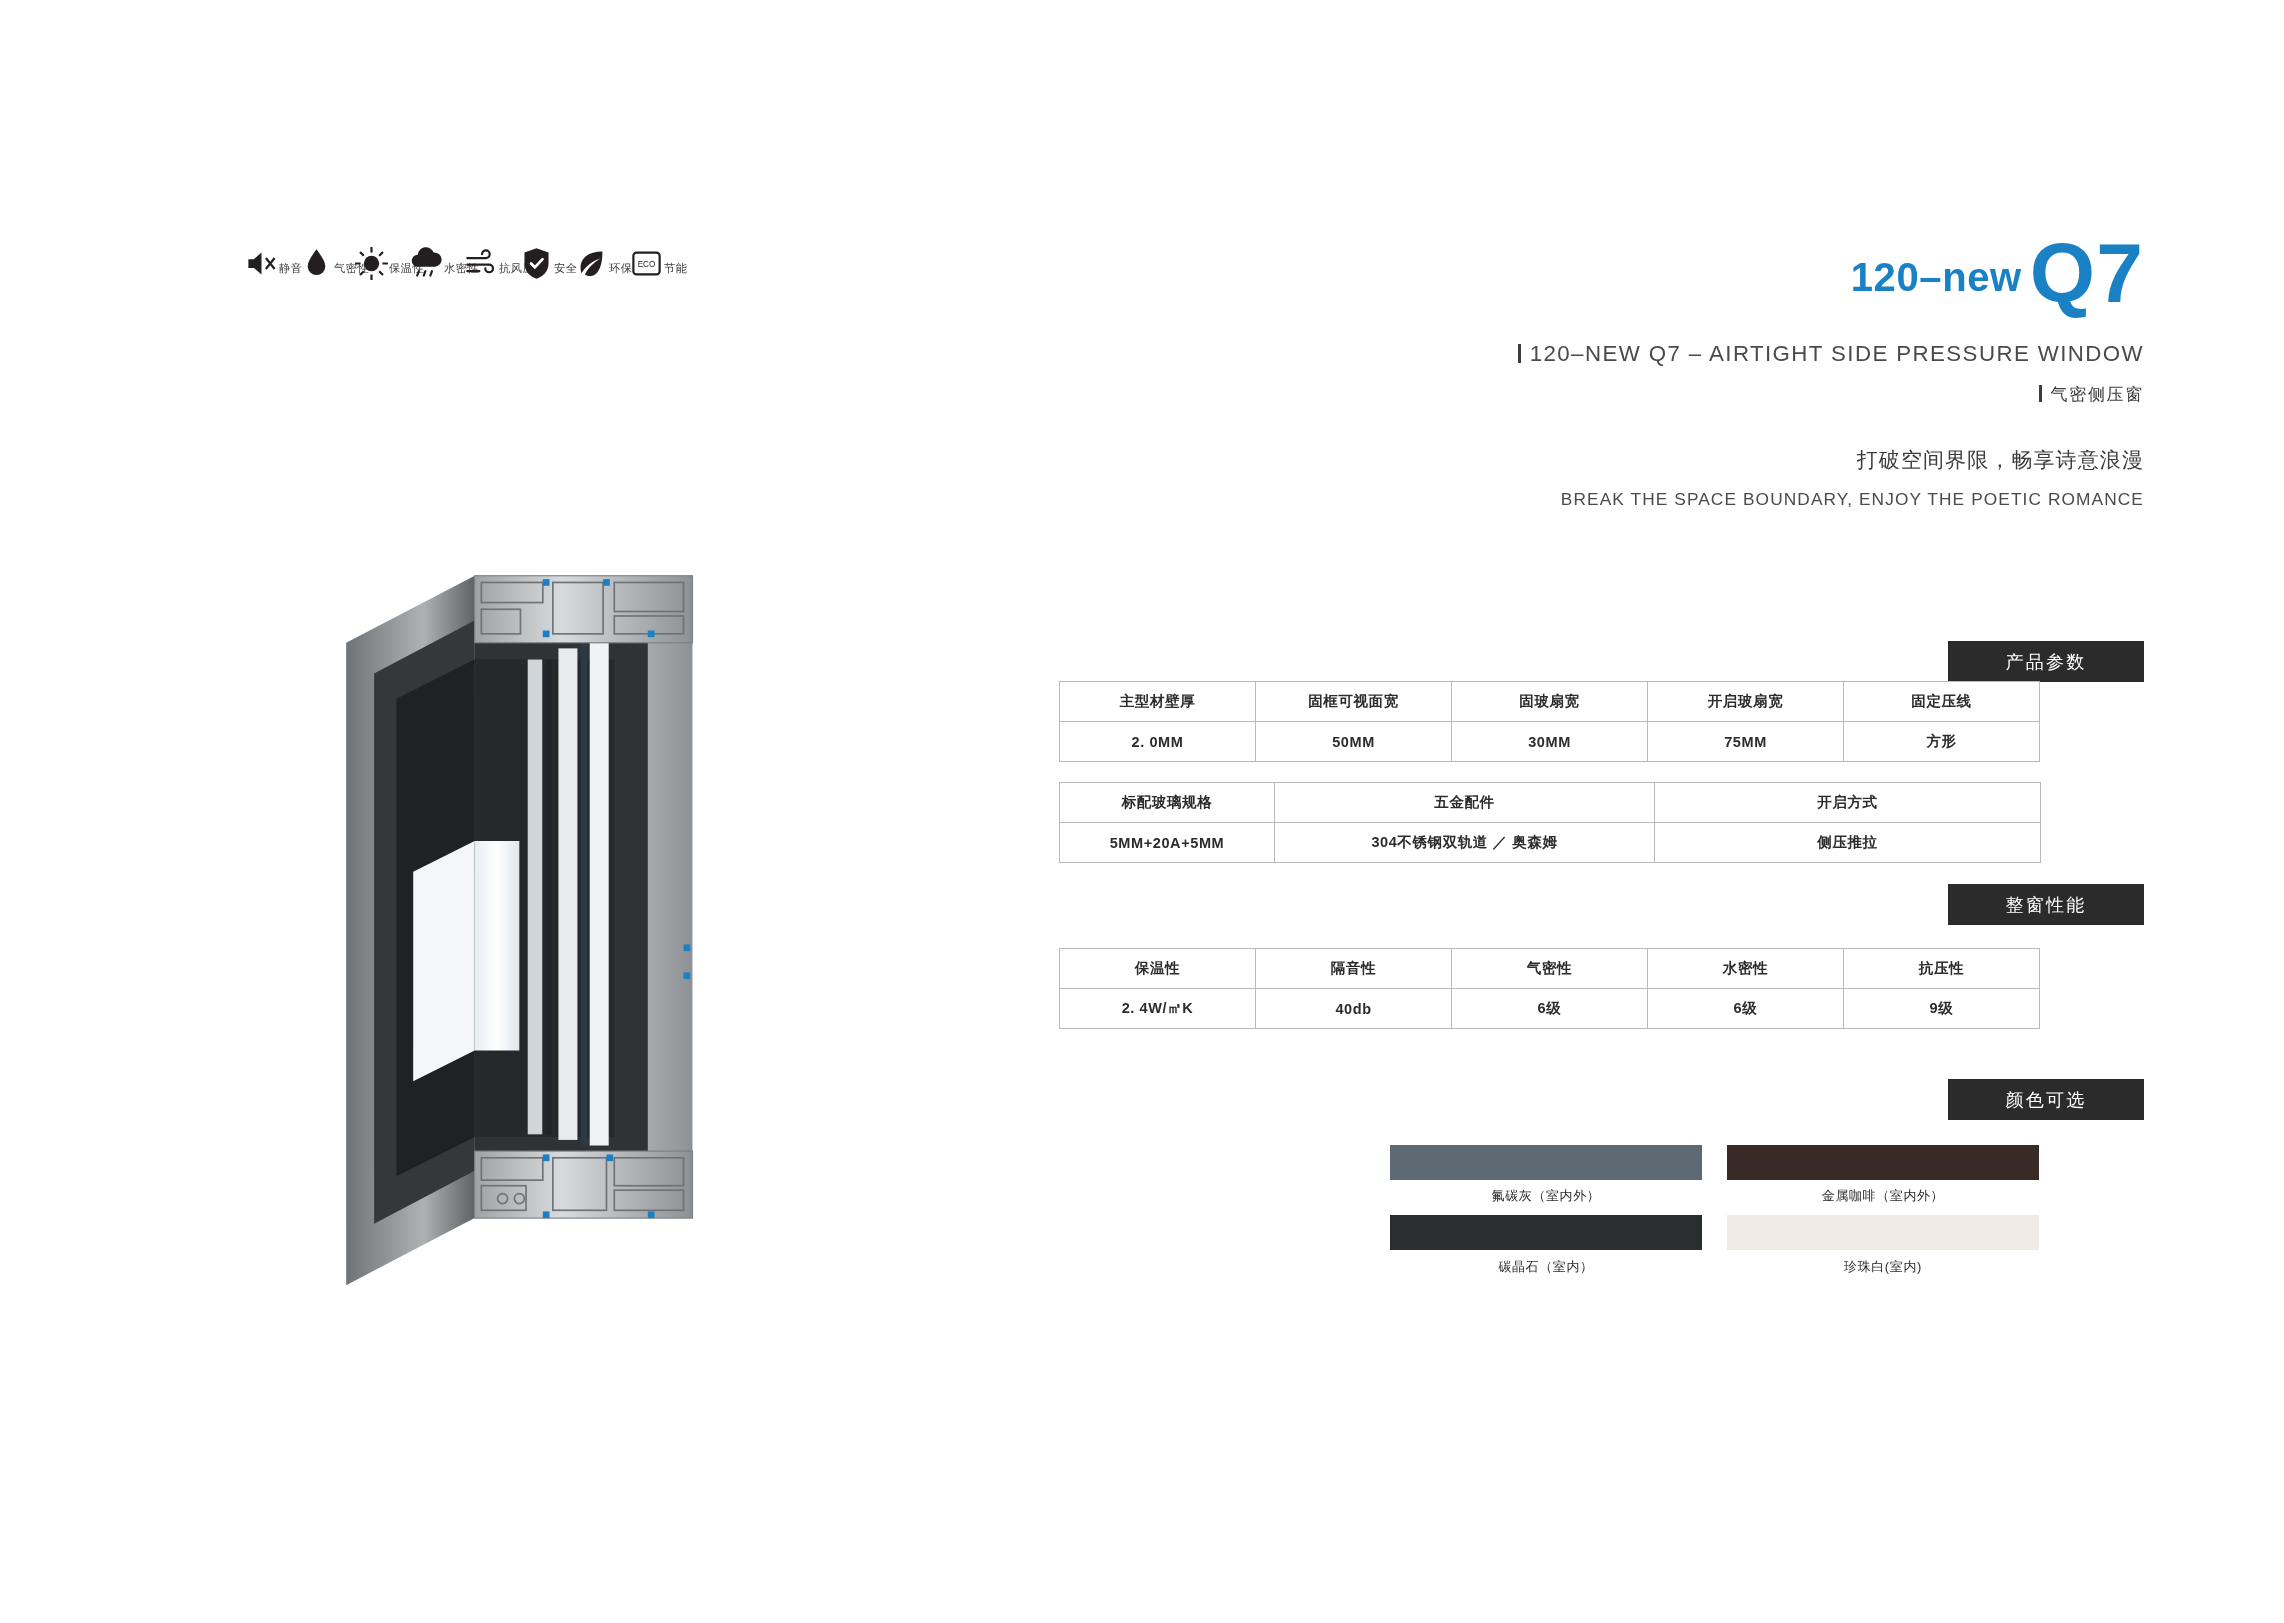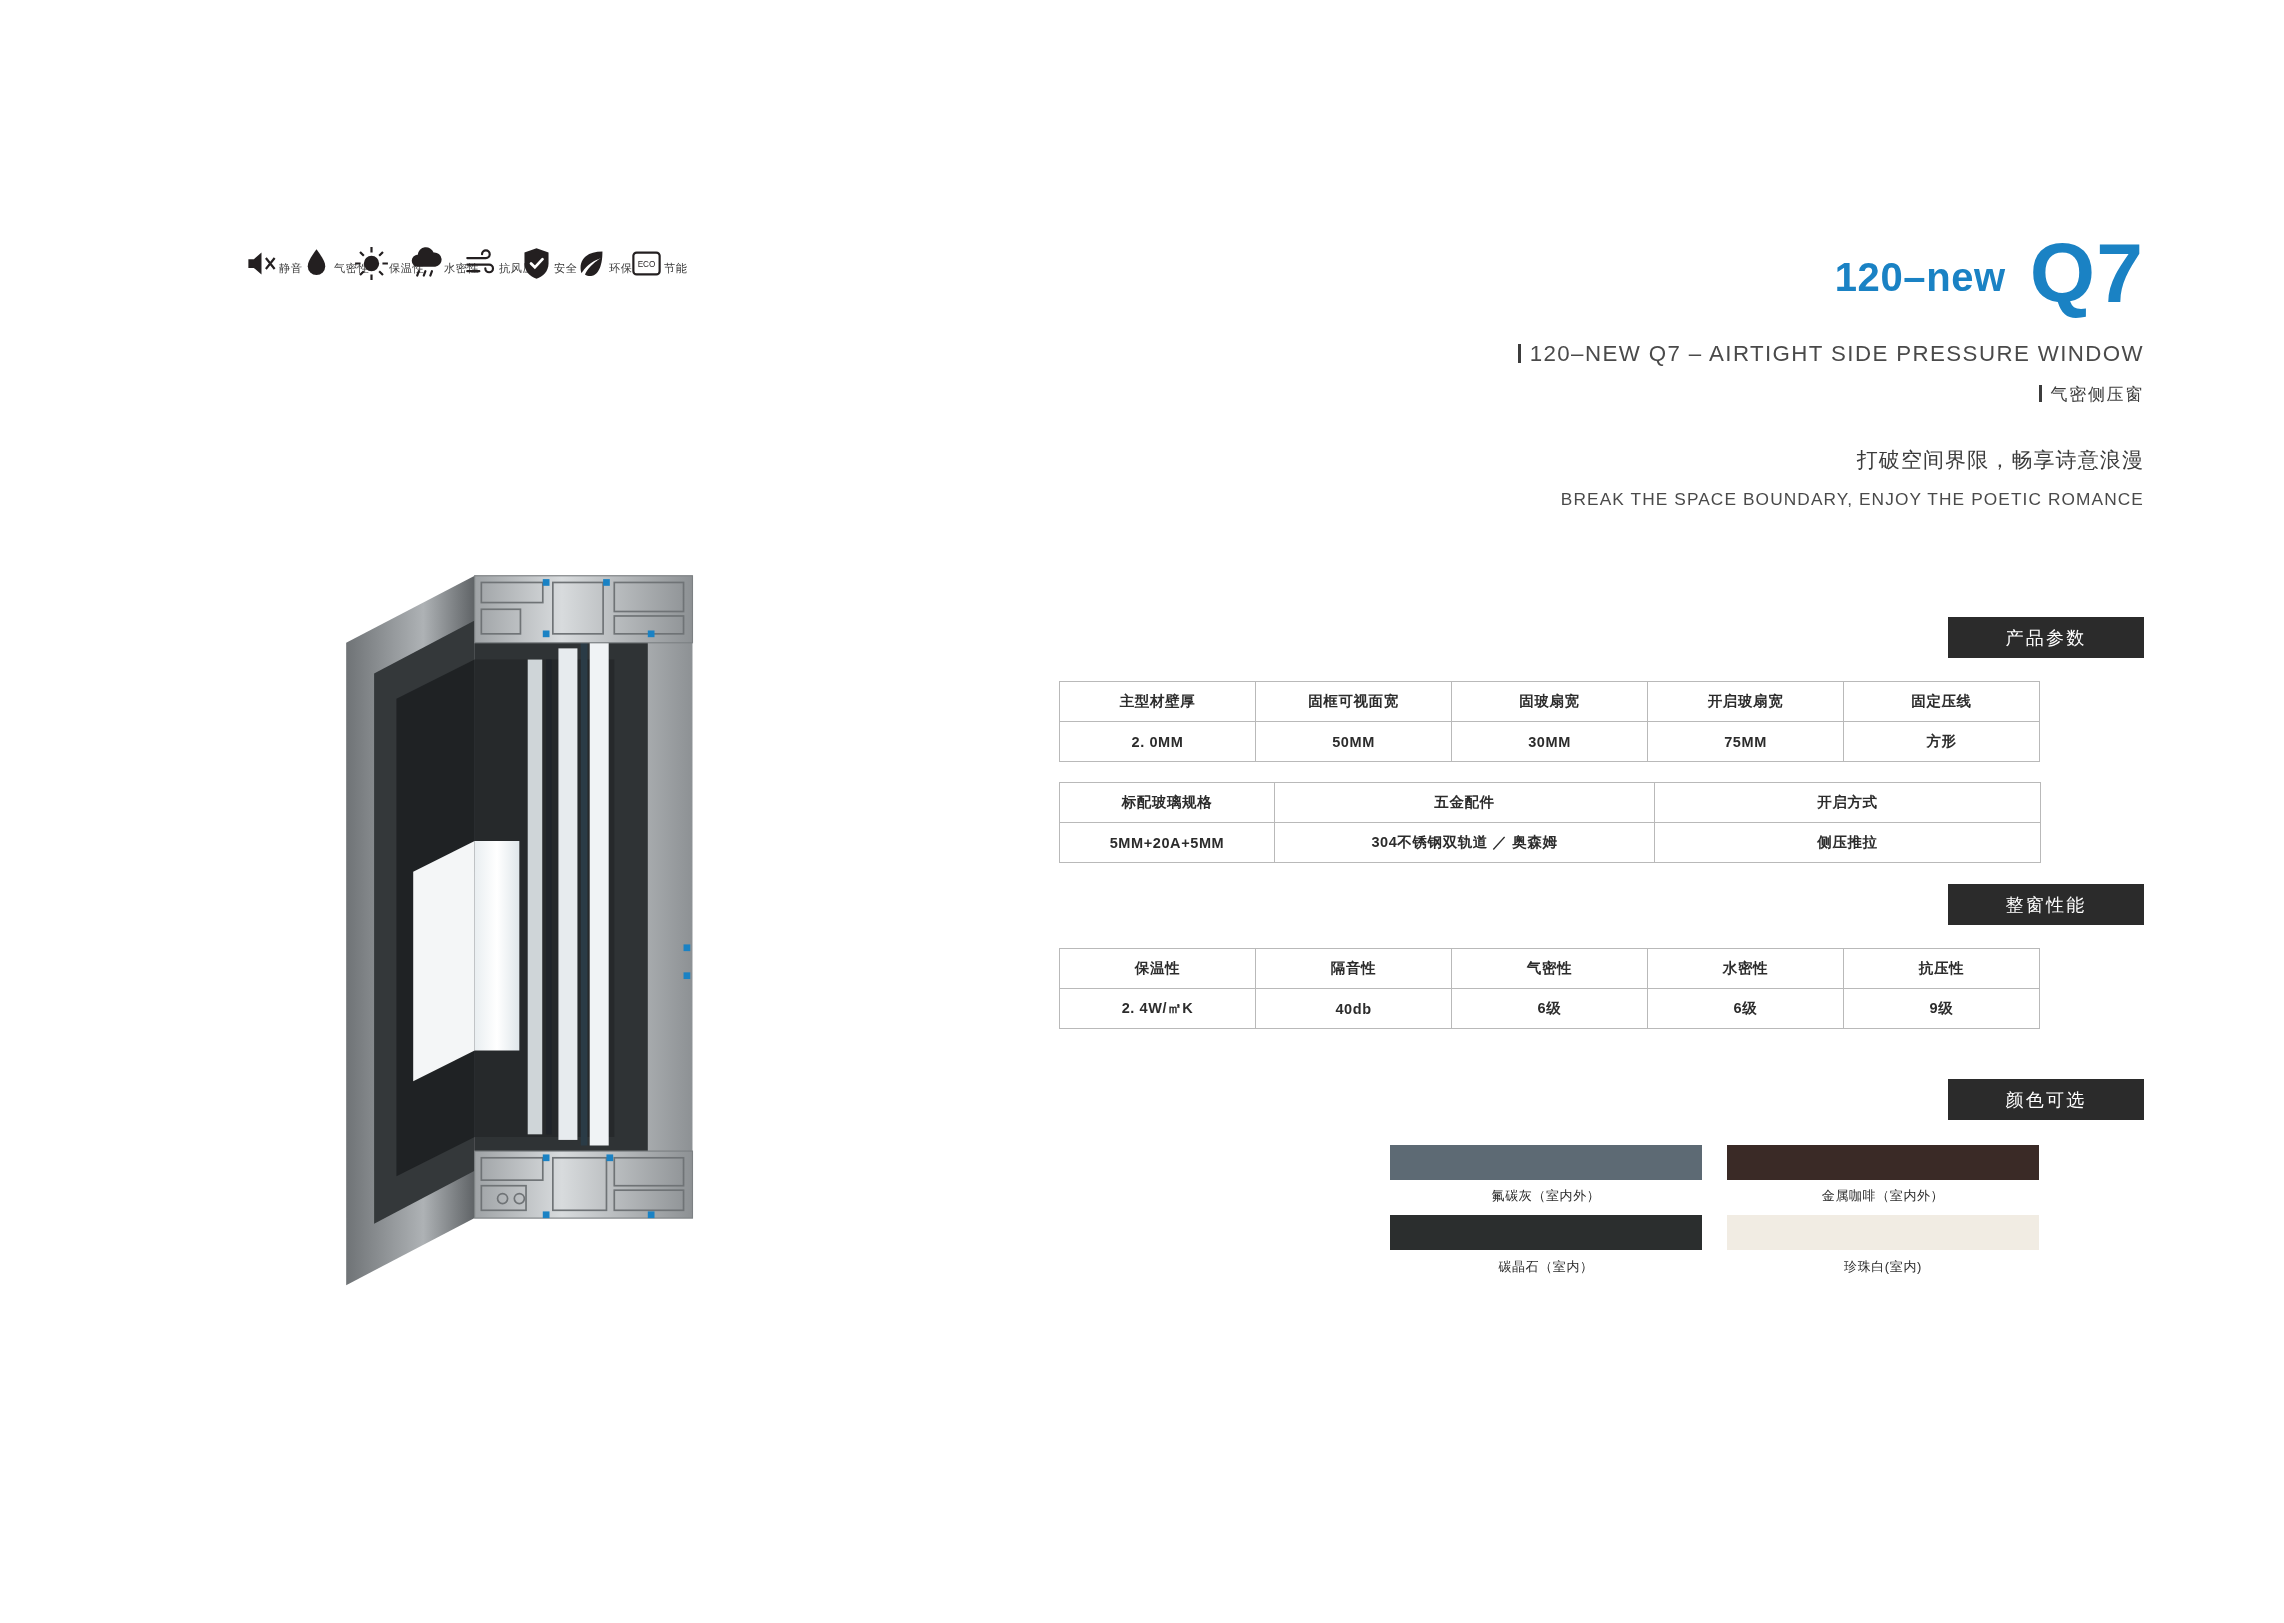--- a/index.html
+++ b/index.html
@@ -52,21 +52,21 @@
     position: absolute;
     right: 140px;
     top: 235px;
     text-align: right;
     width: 950px;
   }
   #model-line {
     display: flex;
     align-items: flex-end;
     justify-content: flex-end;
-    gap: 24px;
+    gap: 8px;
   }
   #model-prefix {
     font-size: 40px;
     font-weight: bold;
     color: #1a82c4;
     letter-spacing: 0.6px;
     padding-bottom: 12.3px;
   }
   #model-code {
     font-size: 84px;
@@ -118,21 +118,21 @@
     width: 196px;
     height: 41px;
     background: #2b2b2b;
     color: #ffffff;
     font-size: 18px;
     letter-spacing: 2.2px;
     display: flex;
     align-items: center;
     justify-content: center;
   }
-  #tag-params   { top: 617px; }
+  #tag-params   { top: 641px; }
   #tag-perf     { top: 884px; }
   #tag-colors   { top: 1079px; }
 
   
   .spec-table {
     position: absolute;
     left: 1059px;
     width: 981px;
     border-collapse: collapse;
     table-layout: fixed;

